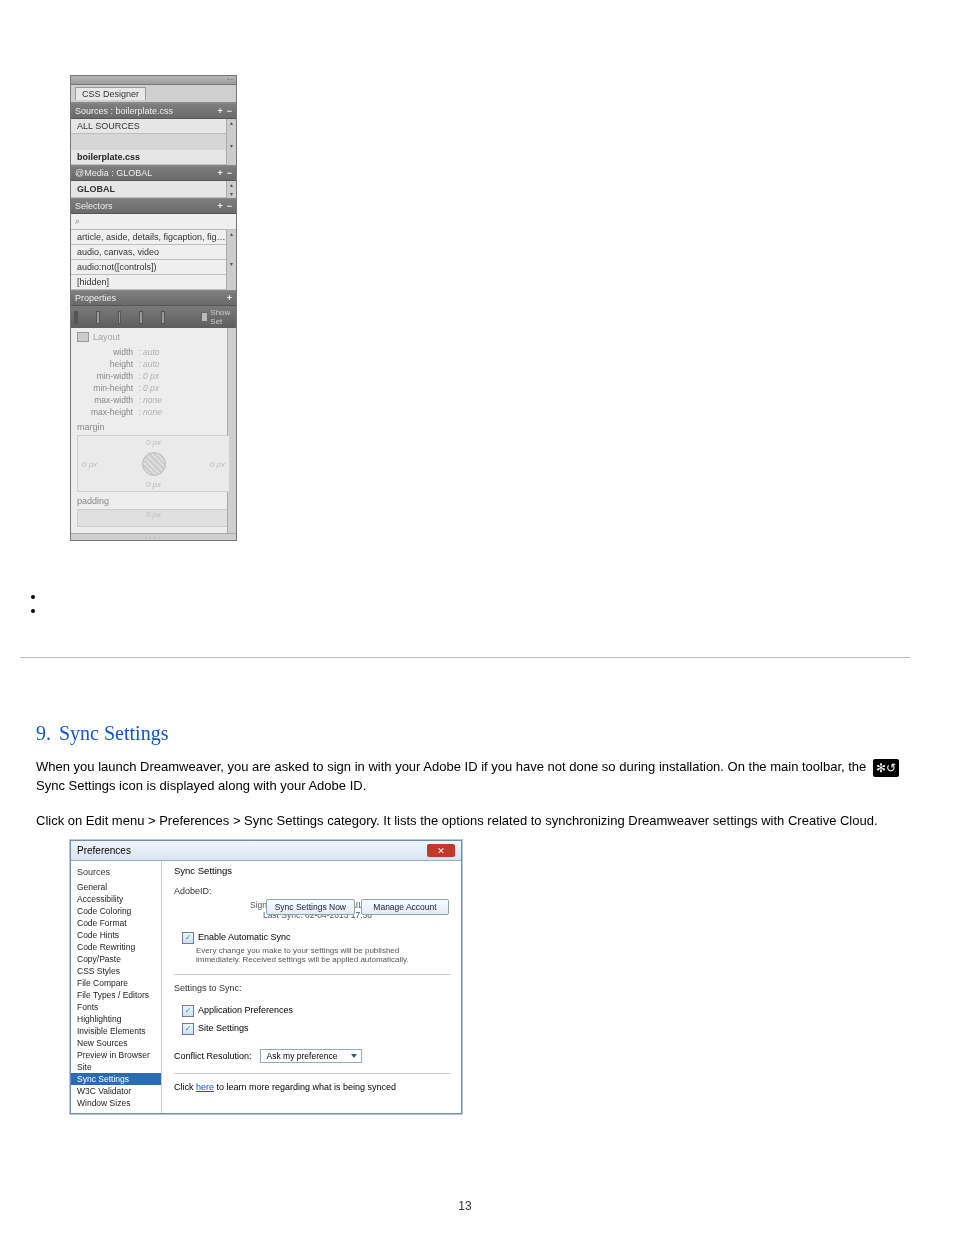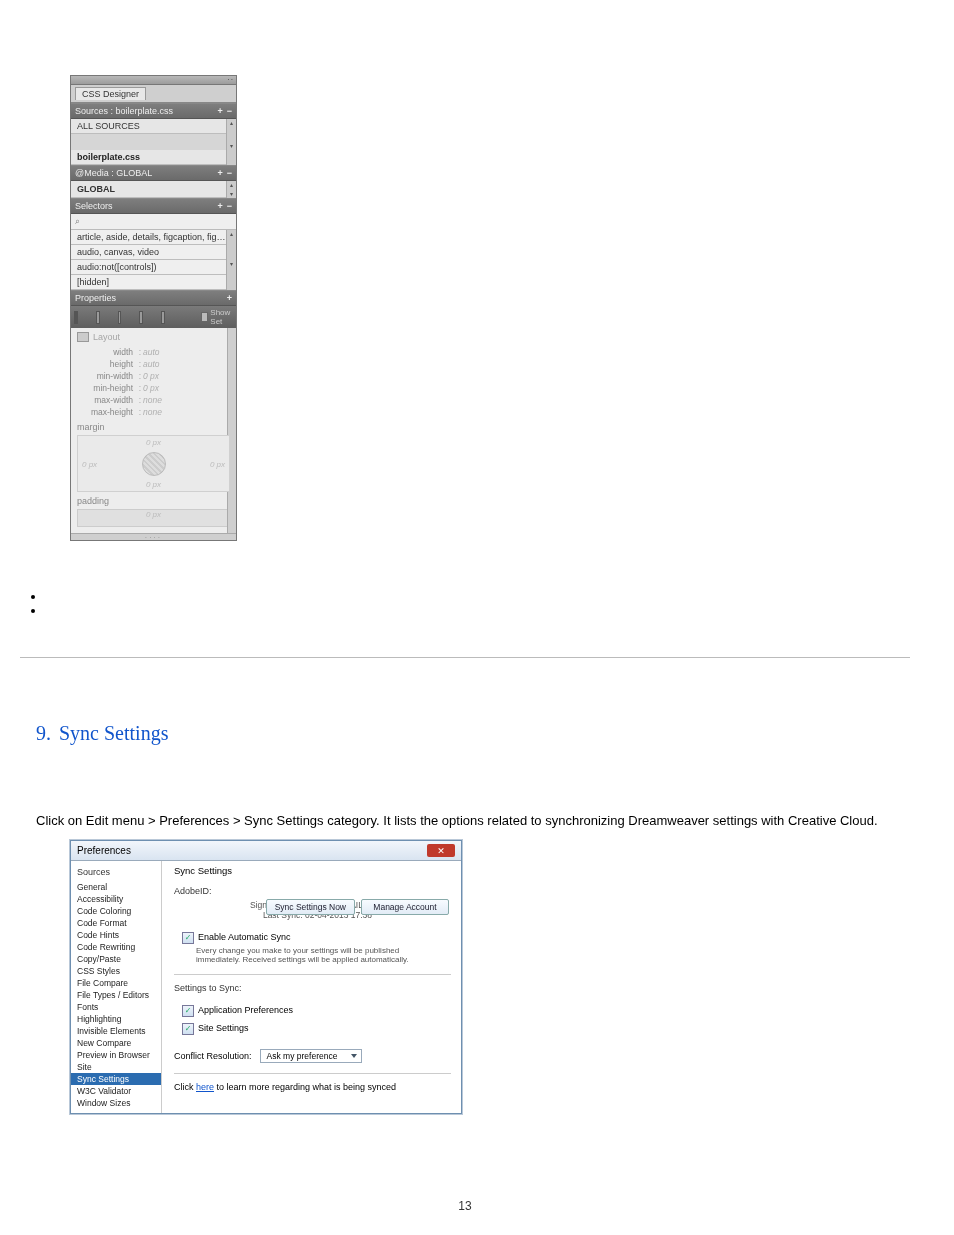--- a/index.html
+++ b/index.html
@@ -398,20 +398,25 @@
     <li></li>
     <li></li>
   </ul>
 
   <hr class="hr-rule">
 
   <div class="heading-line">
     <span class="hnum">9.</span><span>Sync Settings</span>
   </div>
 
+  <div class="body-para" style="top:758px;">
+    <span>When you launch Dreamweaver, you are asked to sign in with your Adobe ID if you have not done so during installation. On the main toolbar, the </span>
+    <span class="sync-icon">✻↺</span>
+    <span> Sync Settings icon is displayed along with your Adobe ID.</span>
+  </div>
 
   <div class="body-para" style="top:812px;">Click on Edit menu &gt; Preferences &gt; Sync Settings category. It lists the options related to synchronizing Dreamweaver settings with Creative Cloud.</div>
 
   <div class="prefs-dialog">
     <div class="prefs-title">
       <span>Preferences</span>
       <span class="close-x">✕</span>
     </div>
     <div class="prefs-body">
       <div class="prefs-left">
@@ -423,21 +428,21 @@
             <div class="cat">Code Format</div>
             <div class="cat">Code Hints</div>
             <div class="cat">Code Rewriting</div>
             <div class="cat">Copy/Paste</div>
             <div class="cat">CSS Styles</div>
             <div class="cat">File Compare</div>
             <div class="cat">File Types / Editors</div>
             <div class="cat">Fonts</div>
             <div class="cat">Highlighting</div>
             <div class="cat">Invisible Elements</div>
-            <div class="cat">New Compare</div>
+            <div class="cat">New Sources</div>
             <div class="cat">Preview in Browser</div>
             <div class="cat">Site</div>
             <div class="cat sel">Sync Settings</div>
             <div class="cat">W3C Validator</div>
             <div class="cat">Window Sizes</div>
           </div>
       </div>
       <div class="prefs-right">
         <div class="rtitle">Sync Settings</div>
 

